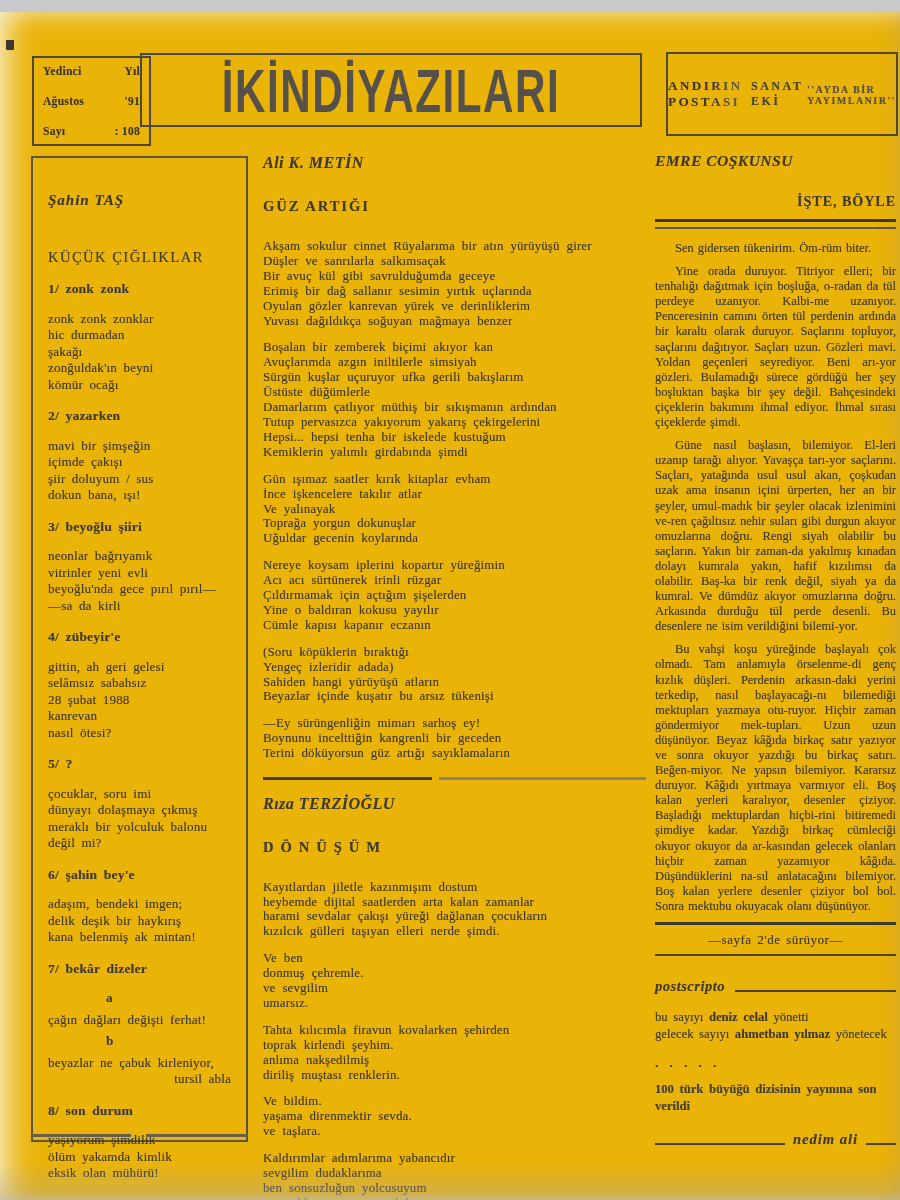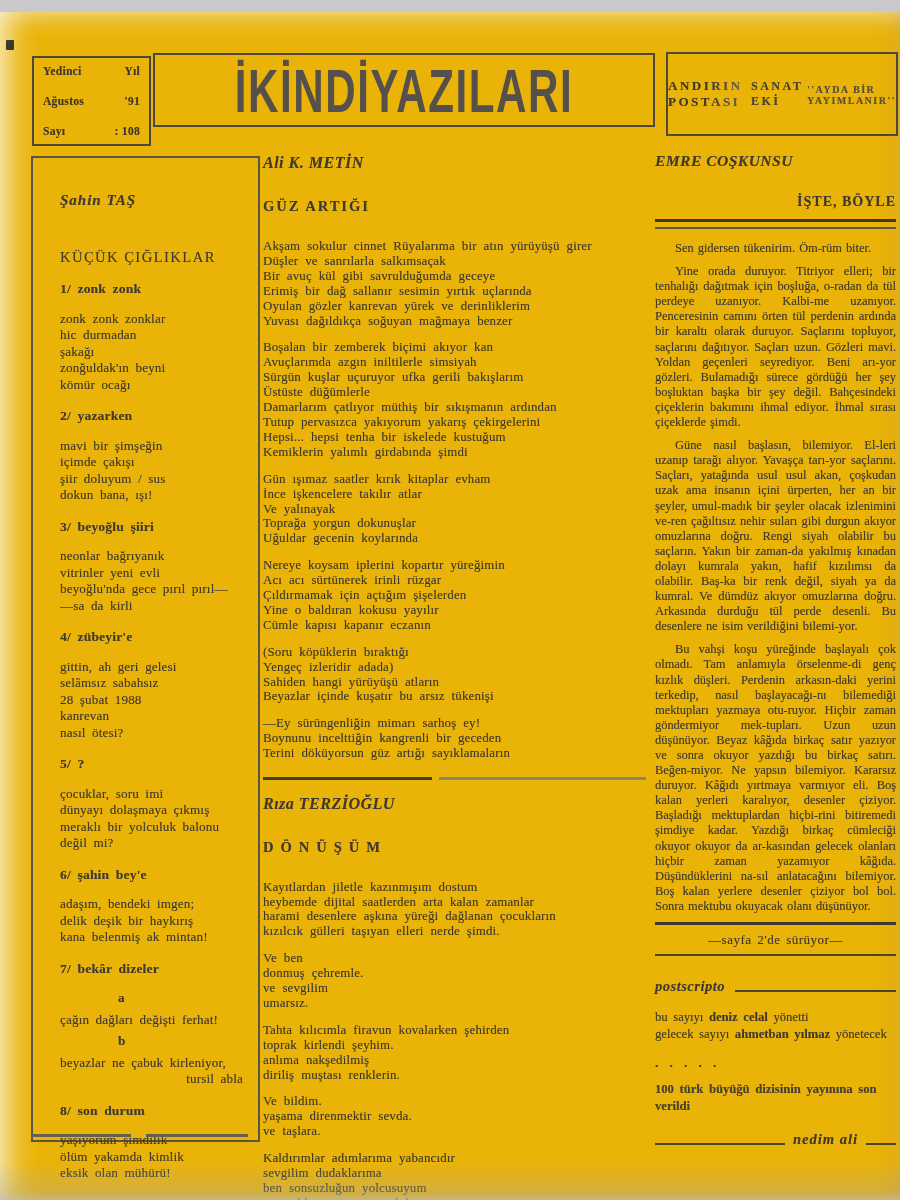--- a/index.html
+++ b/index.html
@@ -8,38 +8,38 @@
         box-shadow:inset 26px 0 30px -18px rgba(250,246,225,0.9), inset -14px 0 24px -16px rgba(140,130,105,0.35),
                    inset 0 18px 26px -18px rgba(250,246,225,0.8);}
   .page::after{content:"";position:absolute;left:0;right:0;bottom:0;height:50px;pointer-events:none;
         background:linear-gradient(180deg, rgba(180,178,170,0) 0%, rgba(170,168,162,0.35) 60%, #bcbcbe 92%, #c6c6c9 100%);}
   .speck{position:absolute;background:#3c382f;border-radius:1px;}
 
   
   .issue-box{position:absolute;left:32px;top:44px;width:97px;height:72px;border:2px solid #4e483c;
         padding:7px 9px;box-sizing:content-box;display:flex;flex-direction:column;justify-content:space-between;}
   .issue-row{display:flex;justify-content:space-between;font-size:11.5px;font-weight:bold;color:#3c372d;letter-spacing:0.3px;}
-  .title-box{position:absolute;left:153px;top:41px;width:498px;height:70px;border:2.5px solid #4e483c;
+  .title-box{position:absolute;left:140px;top:41px;width:498px;height:70px;border:2.5px solid #4e483c;
         display:flex;align-items:center;justify-content:center;}
   .title-text{font-family:"Liberation Sans",sans-serif;font-weight:bold;font-size:54px;letter-spacing:2px;
         color:#55504a;transform:scale(0.78,1.14);white-space:nowrap;}
   .pub-box{position:absolute;left:666px;top:40px;width:228px;height:80px;border:2px solid #4e483c;
         display:flex;align-items:center;justify-content:center;gap:4px;}
   .pub-line1{font-size:13px;font-weight:bold;letter-spacing:2.5px;color:#464134;
         background:linear-gradient(90deg,#39352a 50%,#968e74 100%);-webkit-background-clip:text;background-clip:text;
         -webkit-text-fill-color:transparent;}
   .pub-line2{font-size:12px;font-weight:bold;letter-spacing:2.5px;color:#49443六;color:#494436;}
   .pub-line3{font-size:10px;font-weight:bold;letter-spacing:1.5px;color:#55503f;margin-top:2px;}
 
   
   .ink{color:#403a2e;text-shadow:0.2px 0.2px 0.35px rgba(70,63,48,0.45);}
 
   
   .left-col{position:absolute;left:31px;top:144px;width:183px;height:962px;border:2px solid #5a5442;
-        padding:20px 15px 0 27px;}
+        padding:20px 15px 0 15px;}
   .lc-author{font-size:15px;font-weight:bold;font-style:italic;letter-spacing:1px;margin:14px 0 0;}
   .lc-title{font-size:14.5px;letter-spacing:1.5px;margin:40px 0 4px;}
   .lc-body{margin-top:10px;font-size:13px;line-height:16.5px;word-spacing:3px;letter-spacing:0.2px;}
   .lc-body .sec-h{font-weight:bold;margin:15px 0 13px;font-size:13.5px;}
   .lc-body .pline{min-height:16.5px;}
   .left-col-underline{position:absolute;left:31px;top:1122px;width:217px;height:2.5px;
         background:linear-gradient(90deg,#655f4c 0 46%,rgba(0,0,0,0) 46% 53%,#655f4c 53%);}
 
   
   .mid-col{position:absolute;left:263px;top:142px;width:383px;}
@@ -209,21 +209,21 @@
       </div>
 
     <div class="mid-divider"></div>
 
     <div class="poem-author">Rıza TERZİOĞLU</div>
     <div class="poem-title spaced">DÖNÜŞÜM</div>
     <div class="poem">
         <div class="stanza">
           <div class="vline">Kayıtlardan jiletle kazınmışım dostum</div>
           <div class="vline">heybemde dijital saatlerden arta kalan zamanlar</div>
-          <div class="vline">harami desenlere aşkına yüreği dağlanan çocukların</div>
+          <div class="vline">harami sevdalar çakışı yüreği dağlanan çocukların</div>
           <div class="vline">kızılcık gülleri taşıyan elleri nerde şimdi.</div>
         </div>
         <div class="stanza">
           <div class="vline">Ve ben</div>
           <div class="vline">donmuş çehremle.</div>
           <div class="vline">ve sevgilim</div>
           <div class="vline">umarsız.</div>
         </div>
         <div class="stanza">
           <div class="vline">Tahta kılıcımla firavun kovalarken şehirden</div>

